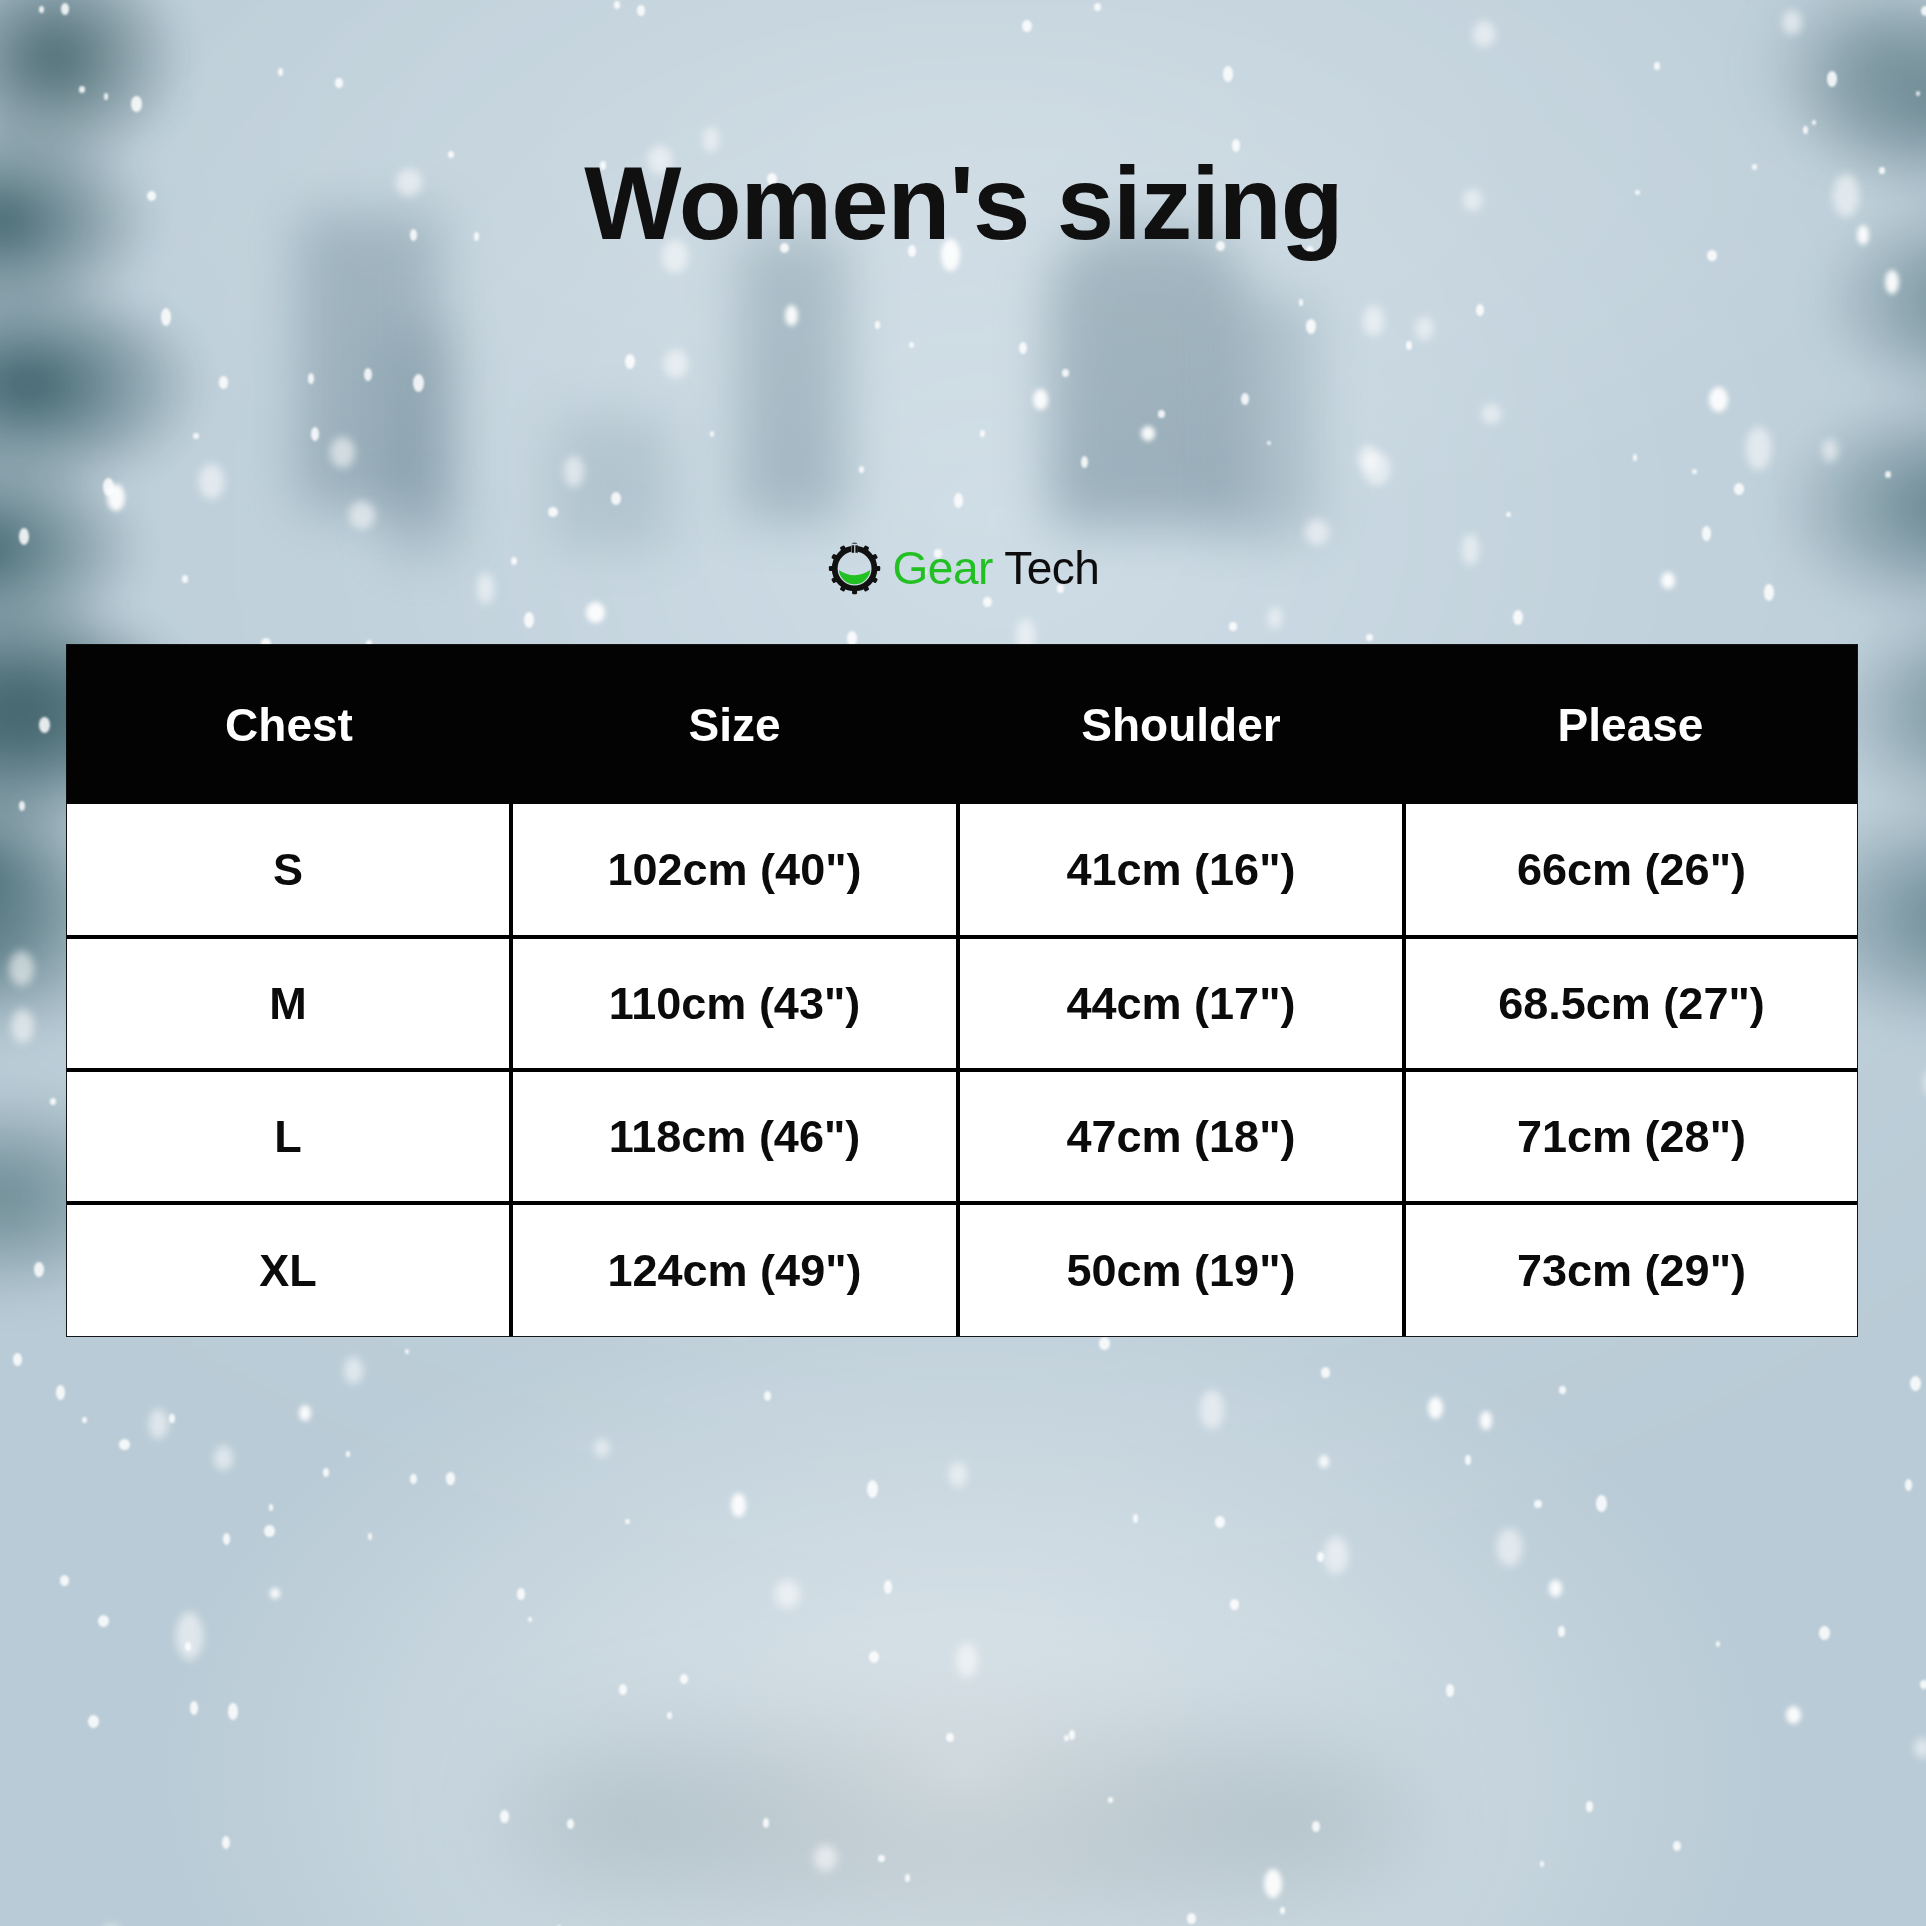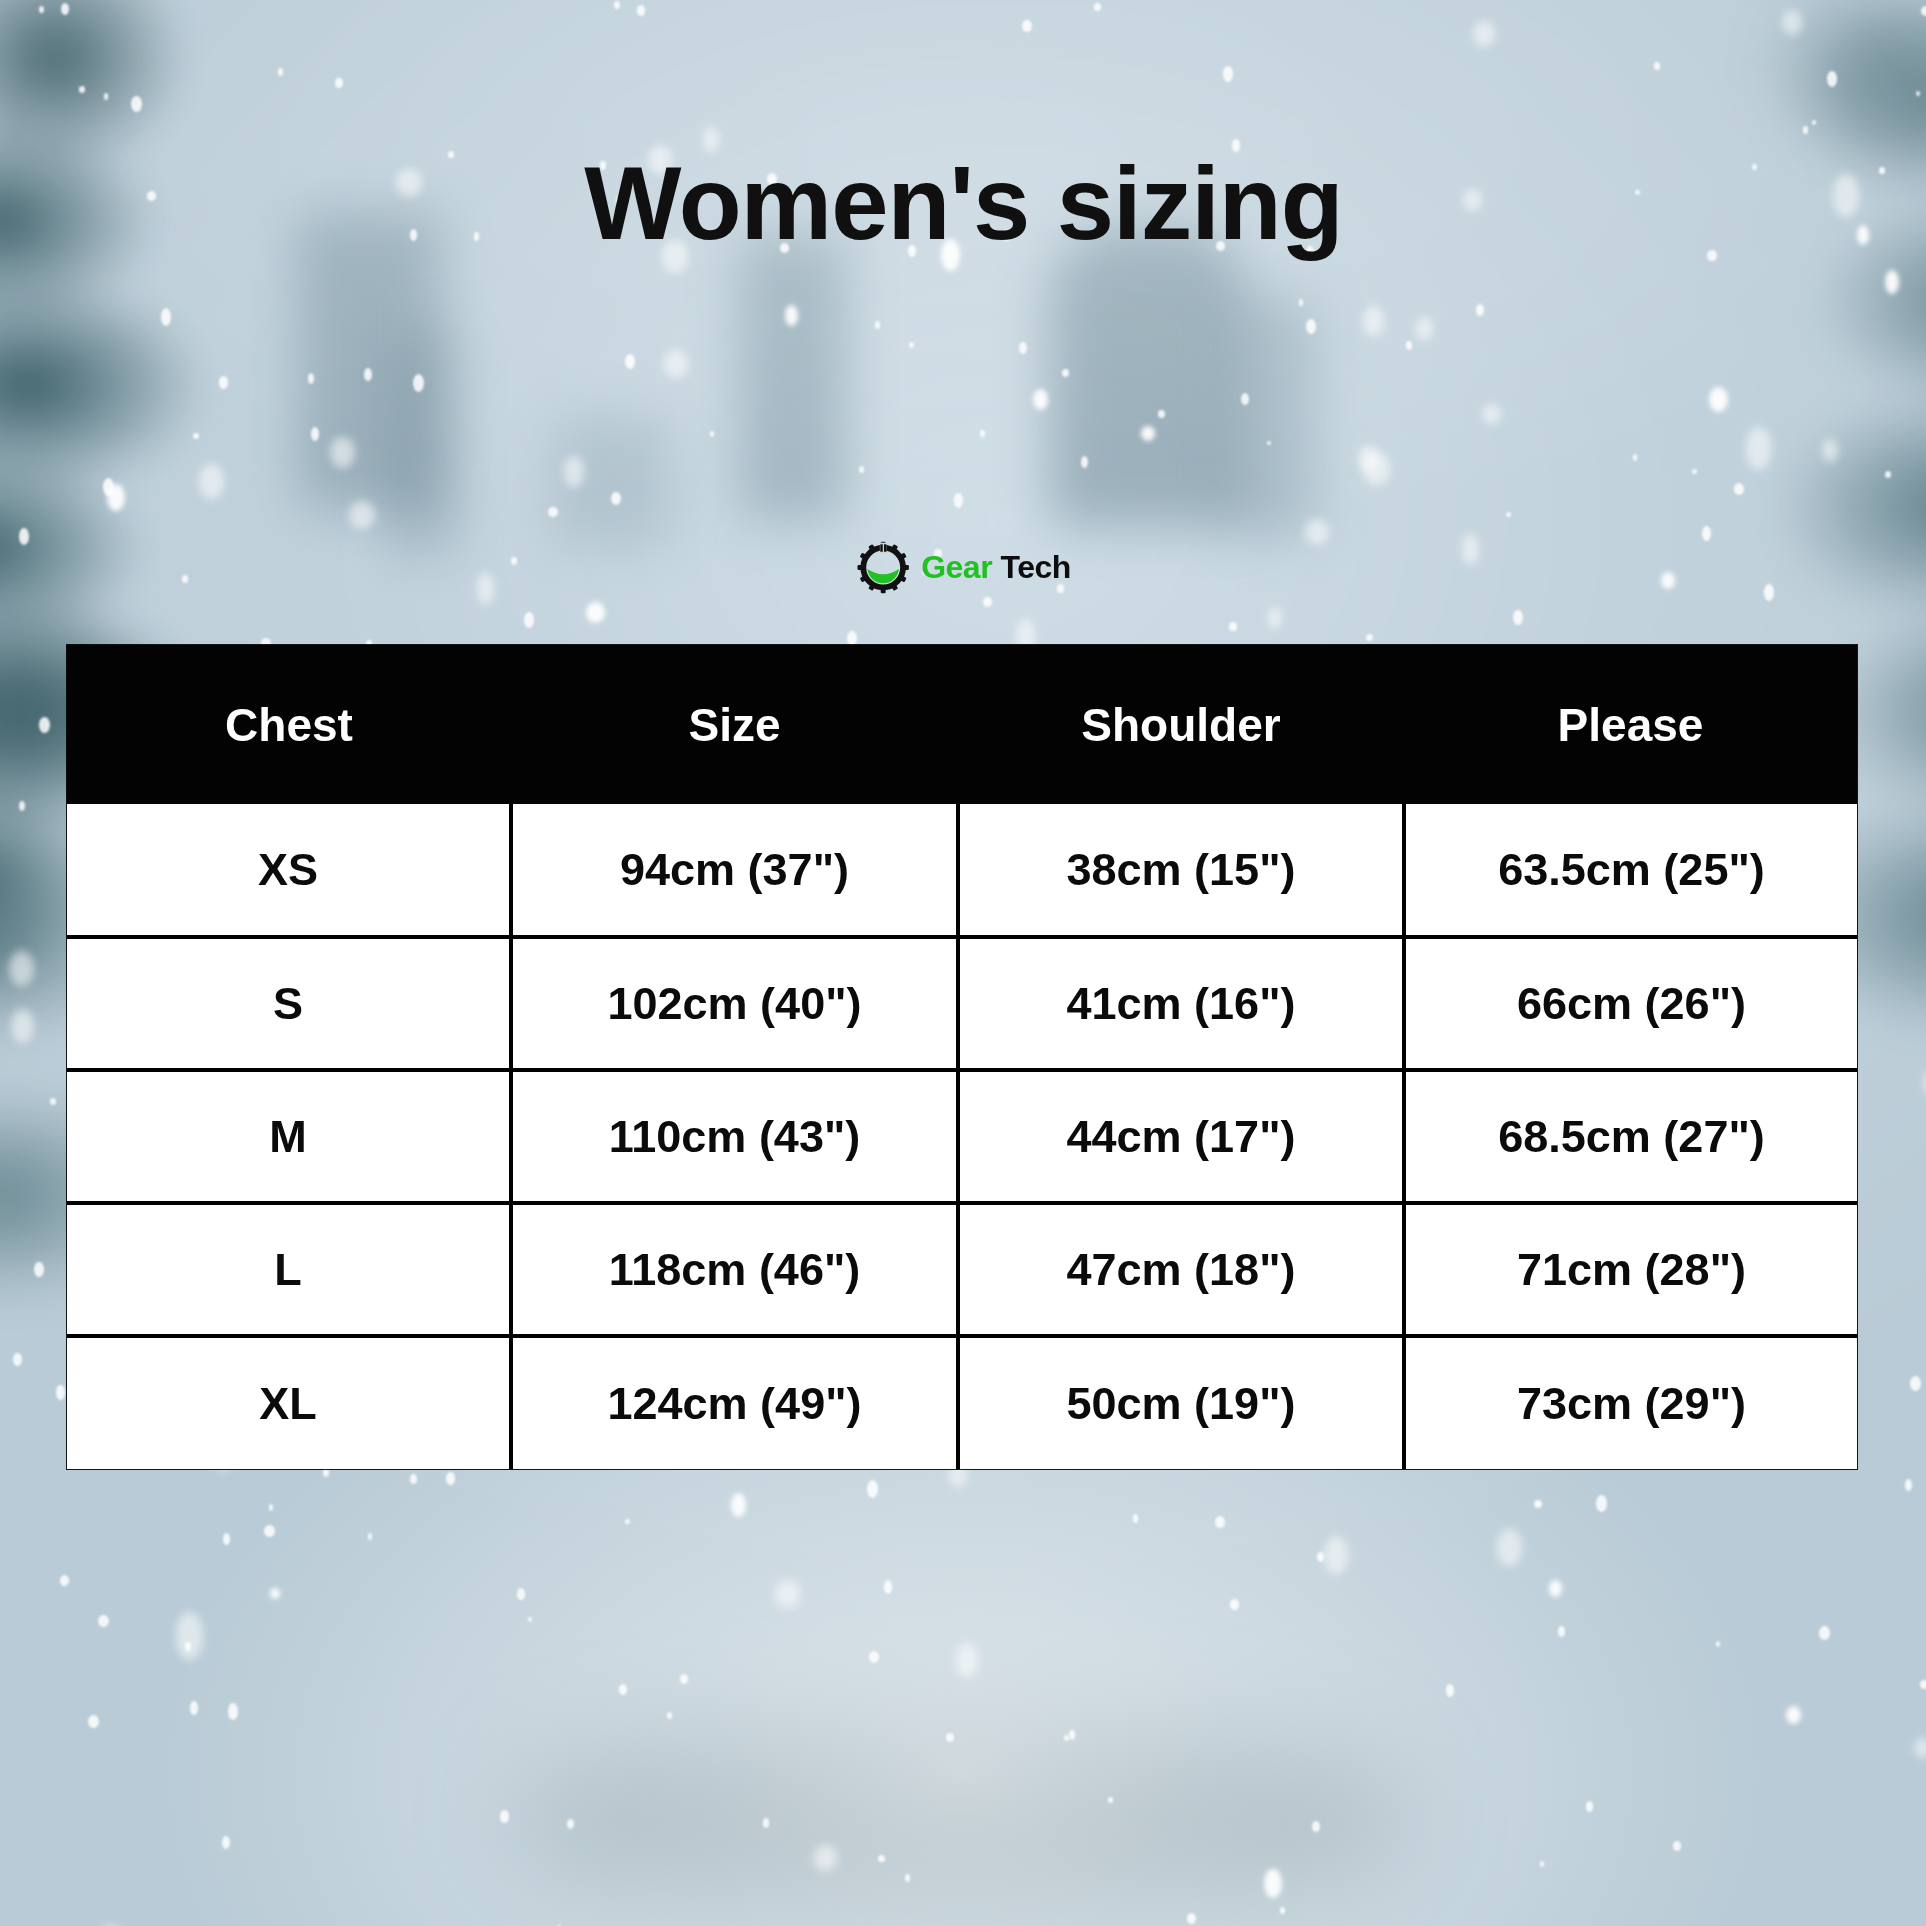--- a/index.html
+++ b/index.html
@@ -173,22 +173,22 @@
     position: absolute;
     left: 50%;
     transform: translateX(-50%);
     top: 541px;
     display: flex;
     align-items: center;
     gap: 12px;
   }
   .brand-mark { width: 53px; height: 53px; display: block; }
   .brand-text {
-    font-size: 32px;
-    font-weight: 700;
+    font-size: 46px;
+    font-weight: 400;
     letter-spacing: -0.5px;
     white-space: nowrap;
   }
   .brand-accent { color: #22c022; }
   .brand-dark   { color: #0d0d0d; }
 
   
   .size-table {
     position: absolute;
     left: 67px;
@@ -627,26 +627,20 @@
     <thead>
       <tr>
         <th>Chest</th>
         <th>Size</th>
         <th>Shoulder</th>
         <th>Please</th>
       </tr>
     </thead>
     <tbody>
       <tr>
-        <td>XS</td>
-        <td>94cm (37")</td>
-        <td>38cm (15")</td>
-        <td>63.5cm (25")</td>
-      </tr>
-      <tr>
         <td>S</td>
         <td>102cm (40")</td>
         <td>41cm (16")</td>
         <td>66cm (26")</td>
       </tr>
       <tr>
         <td>M</td>
         <td>110cm (43")</td>
         <td>44cm (17")</td>
         <td>68.5cm (27")</td>

